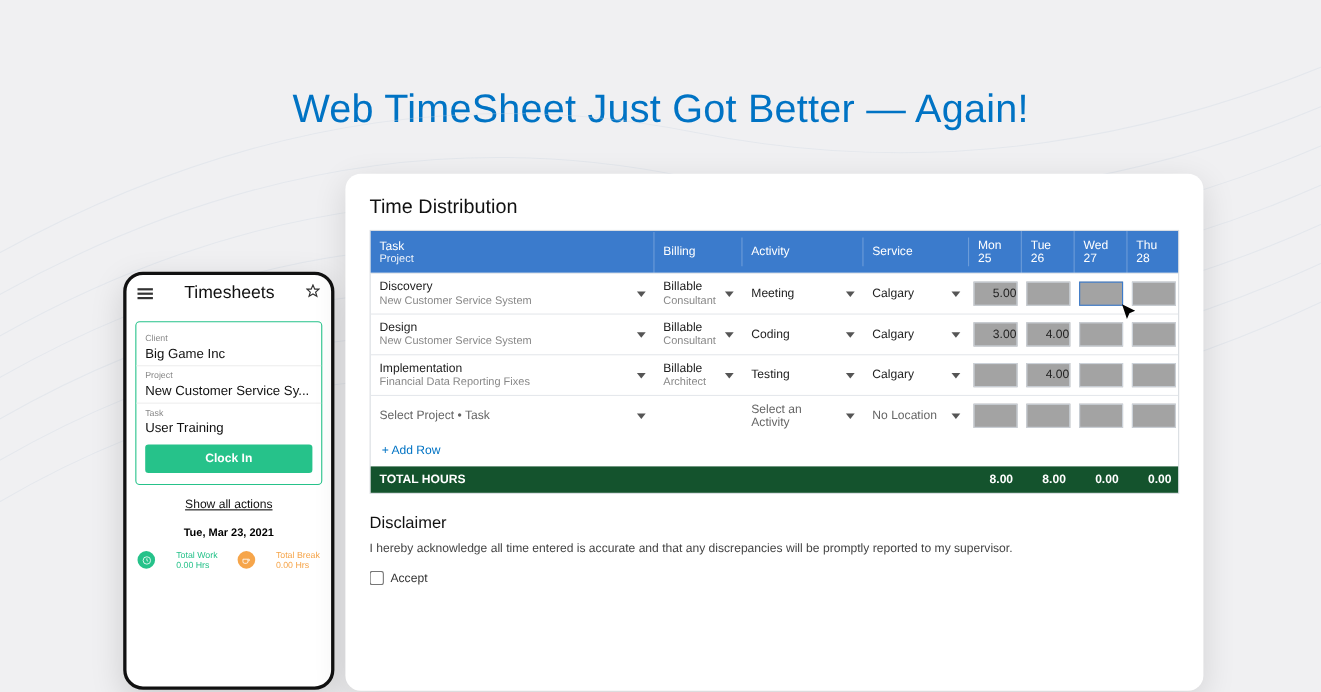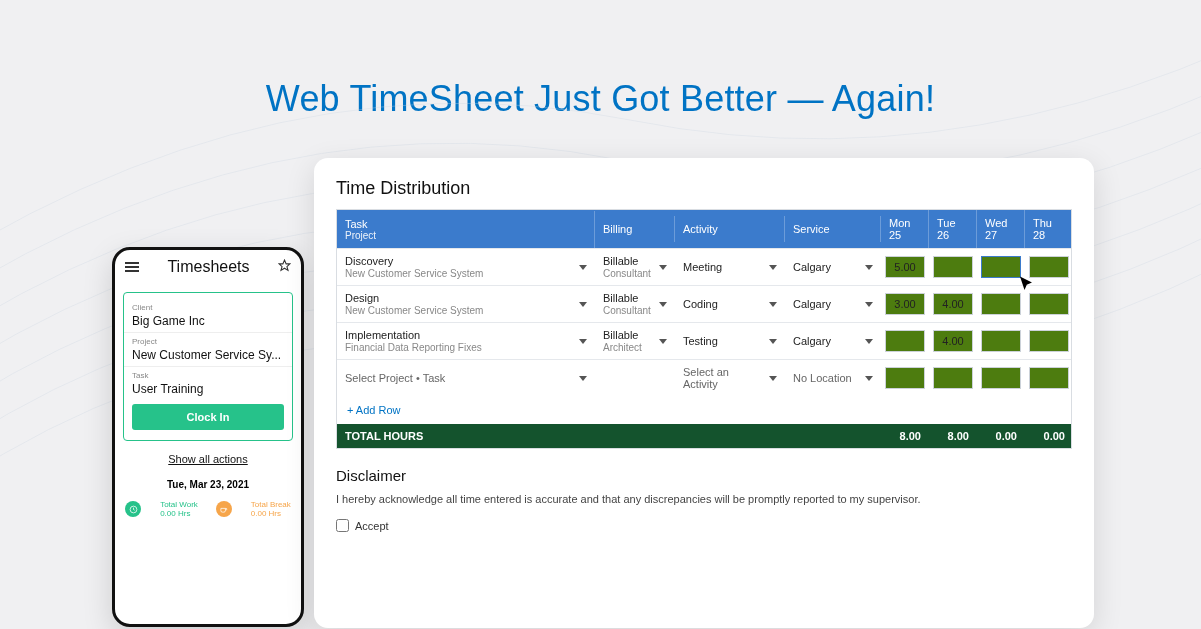--- a/index.html
+++ b/index.html
@@ -85,21 +85,21 @@
 .trow {
   display: grid;
   grid-template-columns: 258px 80px 110px 96px 48px 48px 48px 48px;
   border-top: 1px solid #e5e8ec; font-size: 11px; color: #222;
   align-items: center;
 }
 .tcell { padding: 6px 8px; position: relative; display: flex; align-items: center; justify-content: space-between; gap: 4px; }
 .tcell .sub { display: block; font-size: 10px; color: #888; margin-top: 1px; }
 .caret { width: 0; height: 0; border-left: 4px solid transparent; border-right: 4px solid transparent; border-top: 5px solid #555; flex-shrink: 0; }
 .numcell { padding: 5px 4px; }
-.numbox { width: 100%; height: 22px; border: 1px solid #ccd2d9; background: #4d7c0f; text-align: center; font-size: 11px; line-height: 20px; }
+.numbox { width: 100%; height: 22px; border: 1px solid #ccd2d9; background: #a3a3a3; text-align: right; font-size: 11px; line-height: 20px; }
 .numbox.active { border: 1.5px solid #3b7bcc; }
 .placeholder-row { color: #666; }
 .cursor-wrap { position: relative; }
 .cursor-icon { position: absolute; right: -10px; bottom: -10px; }
 .addrow { color: #0073c4; font-size: 11px; padding: 8px 10px; cursor: pointer; }
 .totals {
   display: grid;
   grid-template-columns: 544px 48px 48px 48px 48px;
   background: #14532d; color: #fff; font-size: 11px; font-weight: 700;
 }

